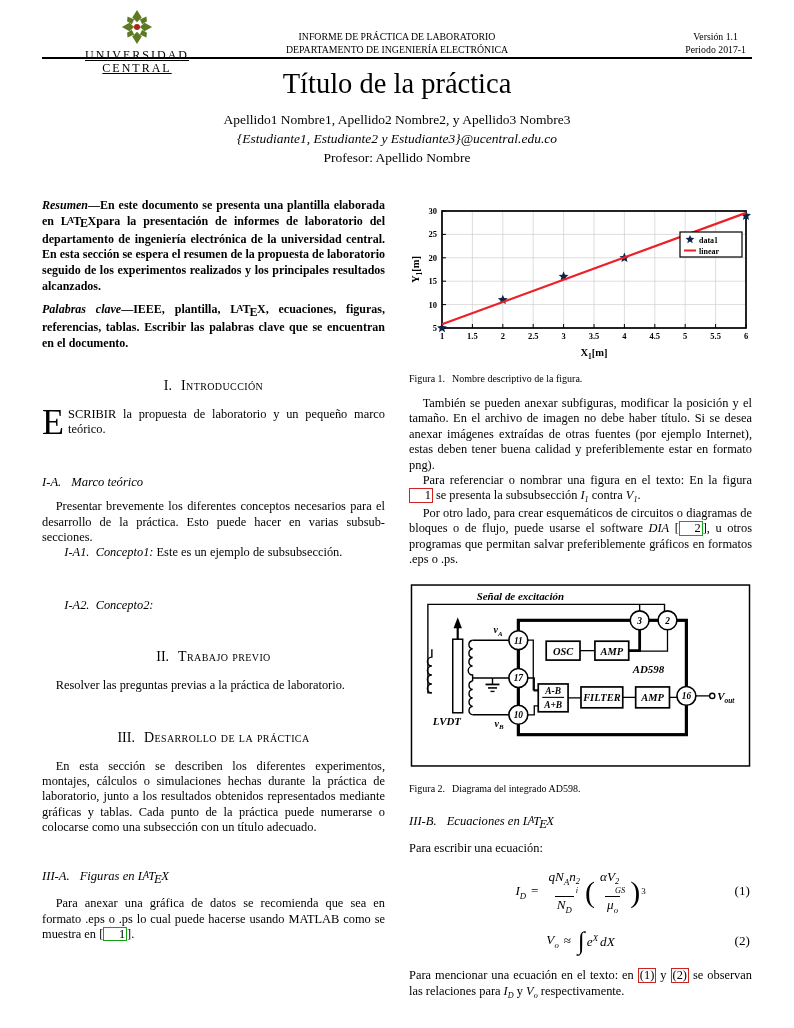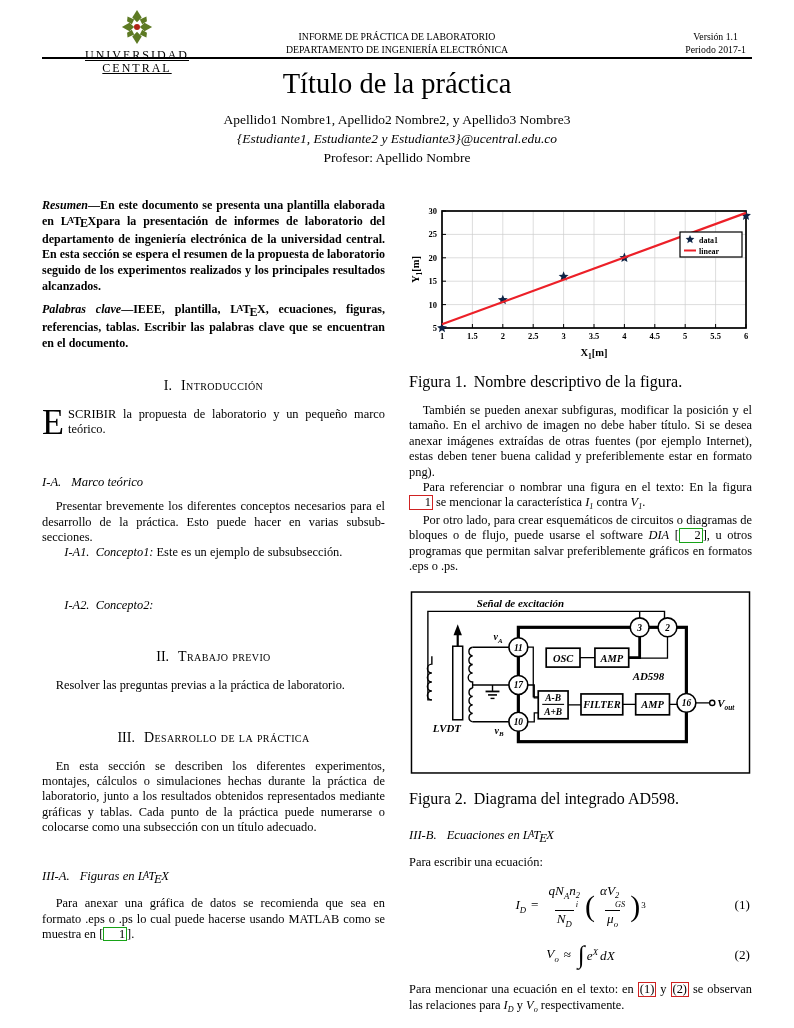--- a/index.html
+++ b/index.html
@@ -36,21 +36,21 @@
   .latex{white-space:nowrap;}
   .latex .la{font-size:0.74em;vertical-align:0.22em;margin-left:-0.16em;margin-right:-0.08em;}
   .latex .le{vertical-align:-0.22em;margin-left:-0.10em;margin-right:-0.04em;}
   
   .box-g{border:1.3px solid #17a317;padding:0 1px;line-height:1;display:inline-block;}
   .box-r{border:1.3px solid #cf2222;padding:0 1px;line-height:1;display:inline-block;}
   .m{font-style:italic;}
   sub{font-size:66%;}
   sup{font-size:66%;}
   
-  .figcap{font-size:16px;margin-top:8px;}
+  .figcap{font-size:10px;margin-top:8px;}
   .figcap .lbl{margin-right:7px;}
   .fig1{margin-top:6px;}
   .fig2{margin-top:14px;}
   
   .tick{font:bold 8.5px "Liberation Serif",serif;}
   .axlab{font:bold 10.5px "Liberation Serif",serif;}
   .leg{font:bold 8px "Liberation Serif",serif;}
   
   .c-lab{font:italic bold 11px "Liberation Serif",serif;}
   .c-blk{font:italic bold 10.5px "Liberation Serif",serif;text-anchor:middle;}
@@ -234,21 +234,21 @@
             <text x="290" y="49.5" class="leg">linear</text>
           </svg>
         <div class="figcap">
           <span class="lbl">Figura 1.</span><span>Nombre descriptivo de la figura.</span>
         </div>
       </div>
 
       <p class="body" style="margin-top:12px;">También se pueden anexar subfiguras, modificar la posición y el tamaño. En el archivo de imagen no debe haber título. Si se desea anexar imágenes extraídas de otras fuentes (por ejemplo Internet), estas deben tener buena calidad y preferiblemente estar en formato png).</p>
 
       <p class="body">
-        <span>Para referenciar o nombrar una figura en el texto: En la figura </span><span class="box-r">1</span><span> se mencionar la característica </span><span class="m"><span>I</span><sub>1</sub></span><span> contra </span><span class="m"><span>V</span><sub>1</sub></span><span>.</span>
+        <span>Para referenciar o nombrar una figura en el texto: En la figura </span><span class="box-r">1</span><span> se presenta la subsubsección </span><span class="m"><span>I</span><sub>1</sub></span><span> contra </span><span class="m"><span>V</span><sub>1</sub></span><span>.</span>
       </p>
 
       <p class="body">
         <span>Por otro lado, para crear esquemáticos de circuitos o diagramas de bloques o de flujo, puede usarse el software </span><span class="m">DIA</span><span> </span><span>[</span><span class="box-g">2</span><span>]</span><span>, u otros programas que permitan salvar preferiblemente gráficos en formatos .eps o .ps.</span>
       </p>
 
       <div class="fig2">
         <svg width="343" height="190" viewBox="0 0 345 190">
           <rect x="2.5" y="3.5" width="340" height="182" fill="none" stroke="#000" stroke-width="1.5"></rect>
           <text x="112" y="19" text-anchor="middle" class="c-lab">Señal de excitación</text>

